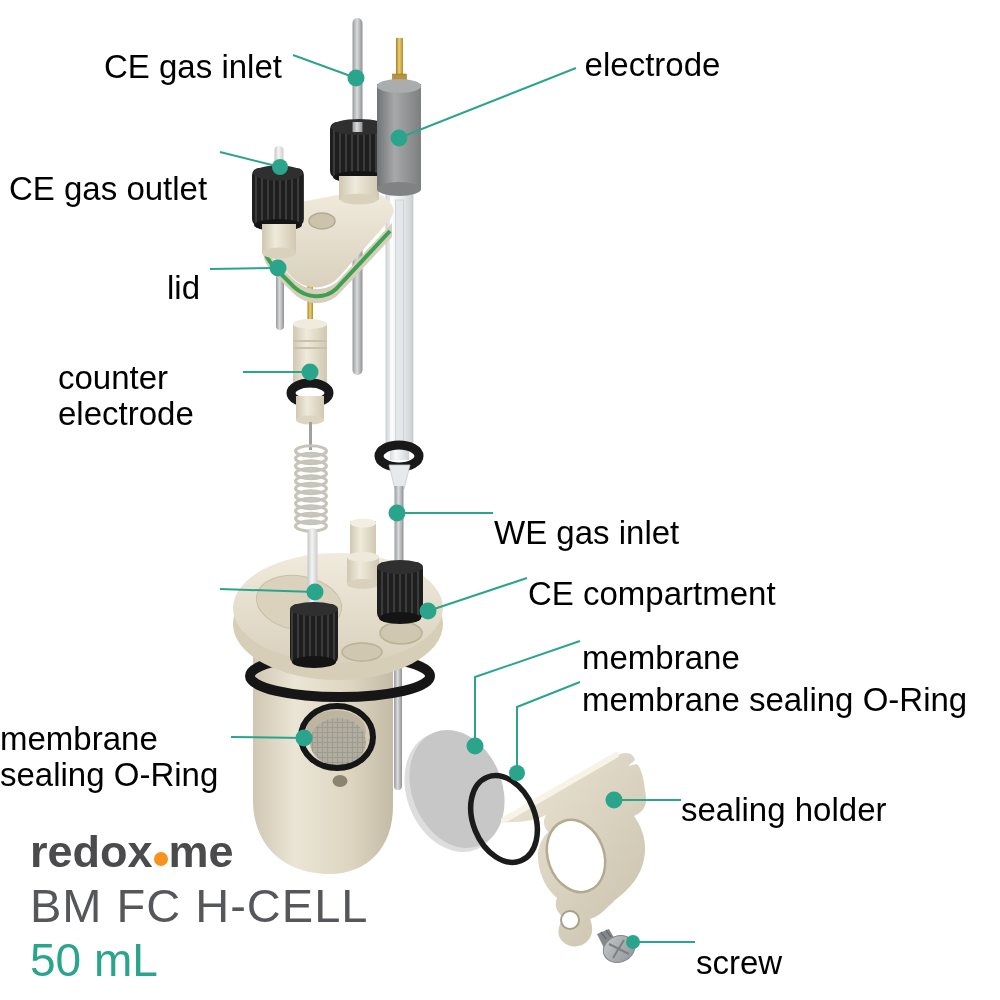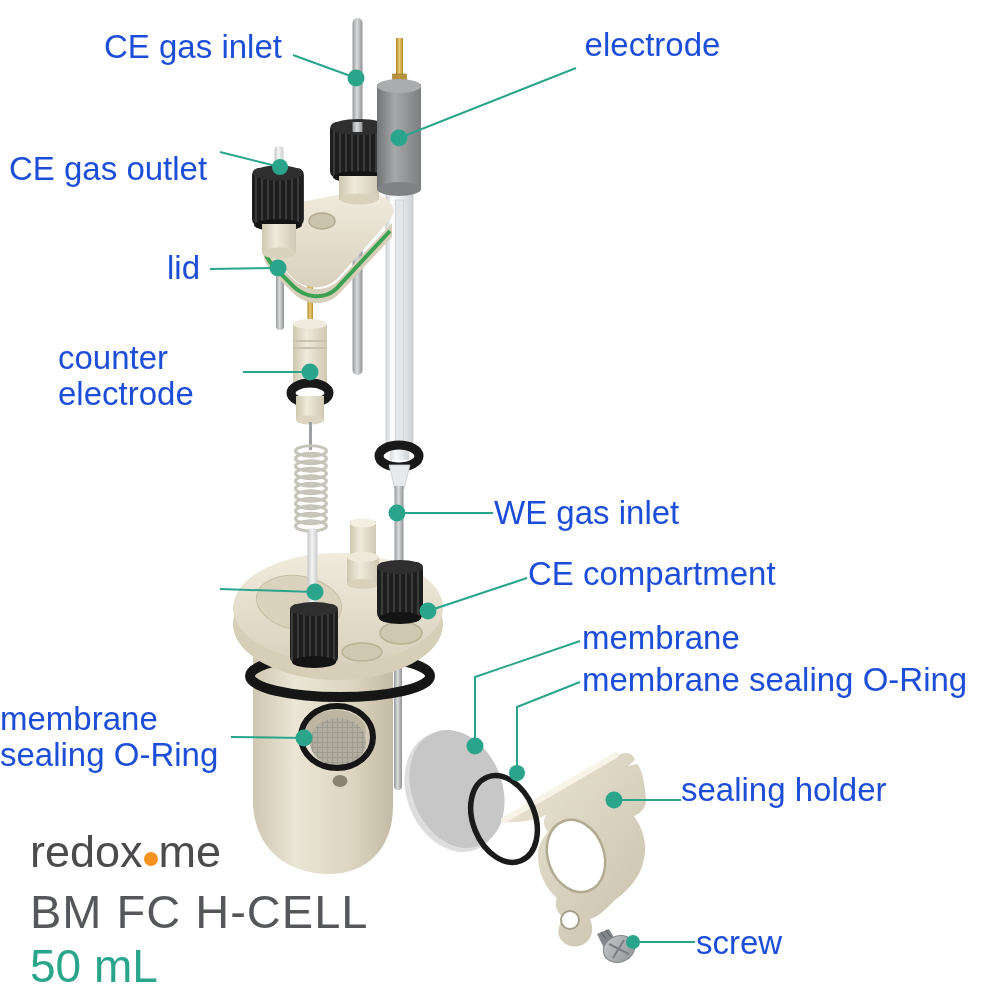--- a/index.html
+++ b/index.html
@@ -1,27 +1,27 @@
 <!DOCTYPE html>
 <html><head>
 <meta charset="utf-8">
 <style>
   html,body{margin:0;padding:0;background:#ffffff;}
   .stage{position:relative;width:1000px;height:1000px;background:#fff;overflow:hidden;
          font-family:"Liberation Sans","DejaVu Sans",sans-serif;}
   .diagram-svg{position:absolute;left:0;top:0;}
-  .lbl{position:absolute;color:#1d4ed8;font-size:33px;line-height:1.08;white-space:nowrap;}
+  .lbl{position:absolute;color:#000000;font-size:33px;line-height:1.08;white-space:nowrap;margin-top:20px;}
   .lbl .ln{display:block;}
   .lbl.r{}
   .lbl.c{text-align:center;}
   .brand{position:absolute;left:30px;top:826px;}
-  .brand-logo{font-size:45px;font-weight:normal;color:#4b4b4d;letter-spacing:0px;}
+  .brand-logo{font-size:45px;font-weight:bold;color:#4b4b4d;letter-spacing:0px;}
   .brand-logo .dot{display:inline-block;width:14px;height:14px;border-radius:50%;
                    background:#f6921e;margin:0 1px 1px 1px;}
-  .brand-product{font-size:47px;color:#56575b;letter-spacing:1px;margin-top:6px;}
+  .brand-product{font-size:47px;color:#56575b;letter-spacing:1px;}
   .brand-volume{font-size:46px;color:#2aa58c;}
 </style>
 </head>
 <body>
 
 <div class="stage">
 
 <svg class="diagram-svg" width="1000" height="1000" viewBox="0 0 1000 1000">
   <defs>
     <linearGradient id="tubeGrad" x1="0" y1="0" x2="1" y2="0">

